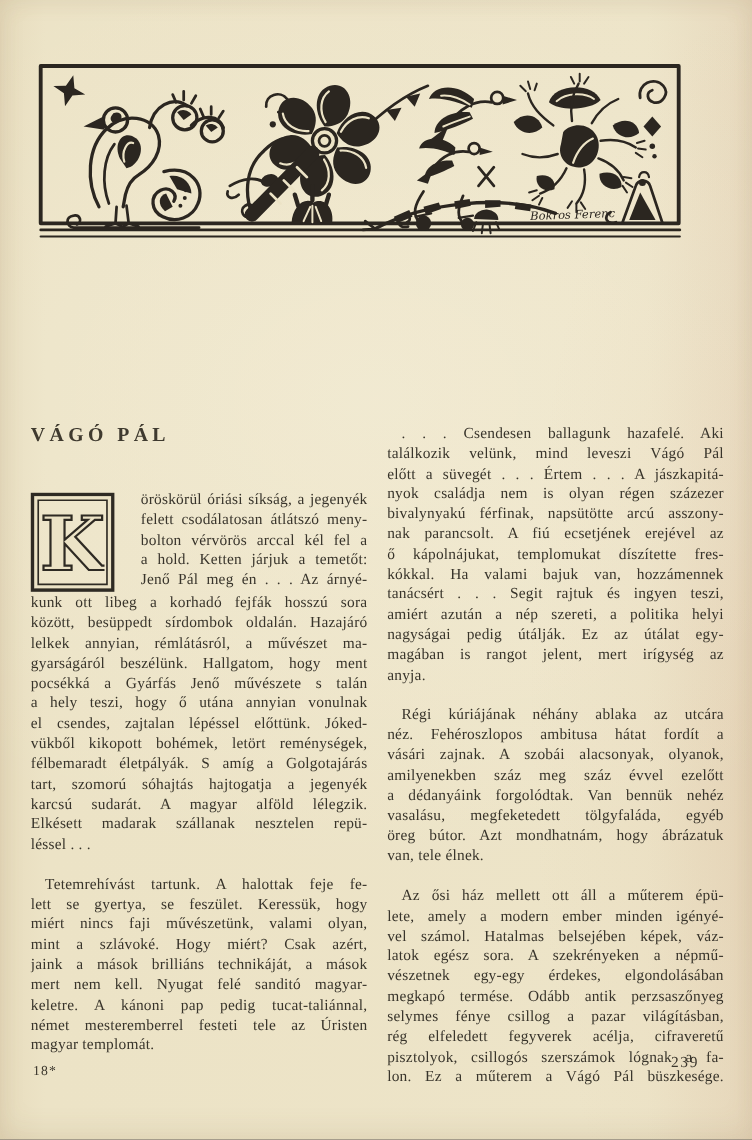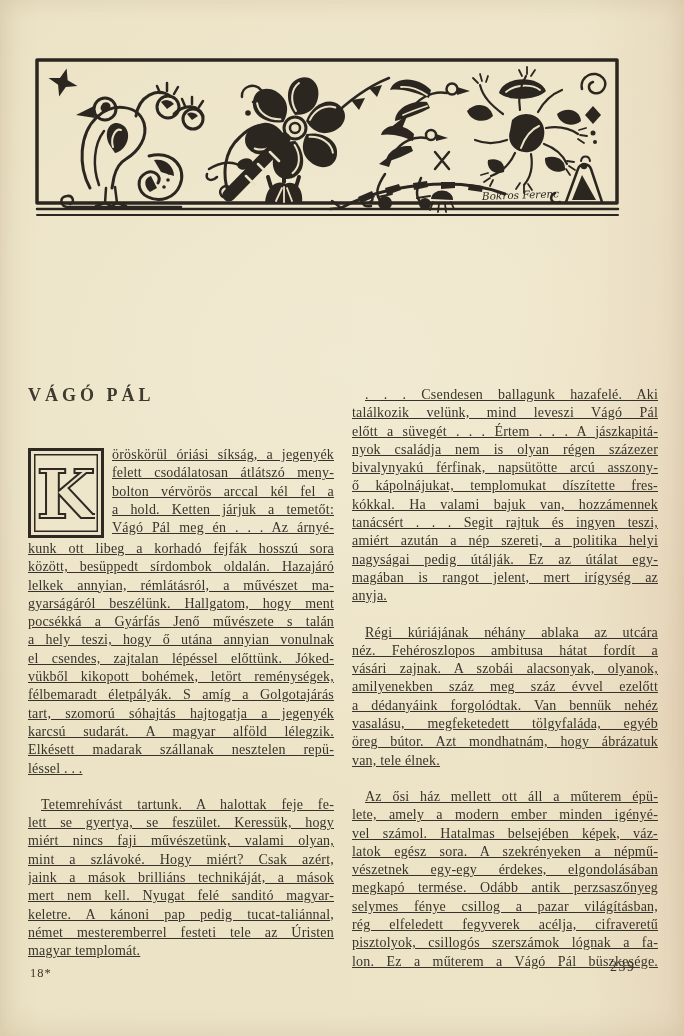--- a/index.html
+++ b/index.html
@@ -12,40 +12,40 @@
     box-shadow: inset 0 -8px 24px rgba(130,100,60,0.10), inset 0 6px 18px rgba(130,100,60,0.06);
     color:#37332b;
     font-family:"Liberation Serif","DejaVu Serif",serif;
   }
   .ornament { position:absolute; left:33px; top:56px; width:590px; height:167px; }
   .title {
     position:absolute; left:28px; top:385px;
     font-size:18px; font-weight:600; letter-spacing:4px; color:#3f3a2f;
     font-family:"Liberation Serif",serif;
   }
-  .col { position:absolute; width:306px;text-decoration:underline; }
+  .col { position:absolute; width:306px; }
   .col-left  { left:28px;  top:446px; }
   .col-right { left:352px; top:386px; }
   .tline {
     font-size:14px; line-height:18.3px; height:18.3px; overflow:hidden;
     text-align:justify; text-align-last:justify;
     color:#38342b; letter-spacing:0.2px;
   }
   .para-end { text-align-last:left; }
   [data-indent] .tline:first-child { text-indent:13px; }
   .para { margin-top:18px; }
   .cap-row { display:flex; align-items:flex-start; }
   .capbox {
     box-sizing:border-box; flex:0 0 76px; width:76px; height:90px;
     border:3.5px solid #2e2a23;
     box-shadow: inset 0 0 0 3px #ece3c6, inset 0 0 0 4.5px #2e2a23;
     display:flex; align-items:center; justify-content:center;
     margin:2px 8px 2px 0;
   }
-  .cap-lines { flex:1; min-width:0; }
+  .cap-lines { flex:1; min-width:0;margin-left:16px; }
   .folio { position:absolute; color:#3b362c; }
   .folio-left  { left:30px;  top:966px; font-size:12.5px; letter-spacing:1px; }
   .folio-right { left:610px; top:959px; font-size:14px;   letter-spacing:1.5px; }
 </style>
 </head>
 <body>
 
 <div class="page">
 
   <svg class="ornament" viewBox="0 0 590 167" xmlns="http://www.w3.org/2000/svg">
@@ -211,21 +211,21 @@
       <div class="capbox">
         <svg width="58" height="74" viewBox="0 0 58 74">
           <text x="29" y="62" text-anchor="middle" font-family="'DejaVu Serif', serif" font-size="68" font-weight="bold" fill="#ece3c6" stroke="#2e2a23" stroke-width="2">K</text>
         </svg>
       </div>
       <div class="cap-lines">
           <div class="tline">öröskörül óriási síkság, a jegenyék</div>
           <div class="tline">felett csodálatosan átlátszó meny-</div>
           <div class="tline">bolton vérvörös arccal kél fel a</div>
           <div class="tline">a hold. Ketten járjuk a temetőt:</div>
-          <div class="tline">Vágó Pál meg én . . . Az árnyé-</div>
+          <div class="tline">Jenő Pál meg én . . . Az árnyé-</div>
         </div>
     </div>
     <div>
         <div class="tline">kunk ott libeg a korhadó fejfák hosszú sora</div>
         <div class="tline">között, besüppedt sírdombok oldalán. Hazajáró</div>
         <div class="tline">lelkek annyian, rémlátásról, a művészet ma-</div>
         <div class="tline">gyarságáról beszélünk. Hallgatom, hogy ment</div>
         <div class="tline">pocsékká a Gyárfás Jenő művészete s talán</div>
         <div class="tline">a hely teszi, hogy ő utána annyian vonulnak</div>
         <div class="tline">el csendes, zajtalan lépéssel előttünk. Jóked-</div>
@@ -249,20 +249,21 @@
       </div>
   </div>
 
   <div class="col col-right">
     <div data-indent="">
         <div class="tline">. . . Csendesen ballagunk hazafelé. Aki</div>
         <div class="tline">találkozik velünk, mind leveszi Vágó Pál</div>
         <div class="tline">előtt a süvegét . . . Értem . . . A jászkapitá-</div>
         <div class="tline">nyok családja nem is olyan régen százezer</div>
         <div class="tline">bivalynyakú férfinak, napsütötte arcú asszony-</div>
+        <div class="tline">nak parancsolt. A fiú ecsetjének erejével az</div>
         <div class="tline">ő kápolnájukat, templomukat díszítette fres-</div>
         <div class="tline">kókkal. Ha valami bajuk van, hozzámennek</div>
         <div class="tline">tanácsért . . . Segit rajtuk és ingyen teszi,</div>
         <div class="tline">amiért azután a nép szereti, a politika helyi</div>
         <div class="tline">nagyságai pedig útálják. Ez az útálat egy-</div>
         <div class="tline">magában is rangot jelent, mert irígység az</div>
         <div class="tline para-end">anyja.</div>
       </div>
     <div class="para" data-indent="">
         <div class="tline">Régi kúriájának néhány ablaka az utcára</div>

